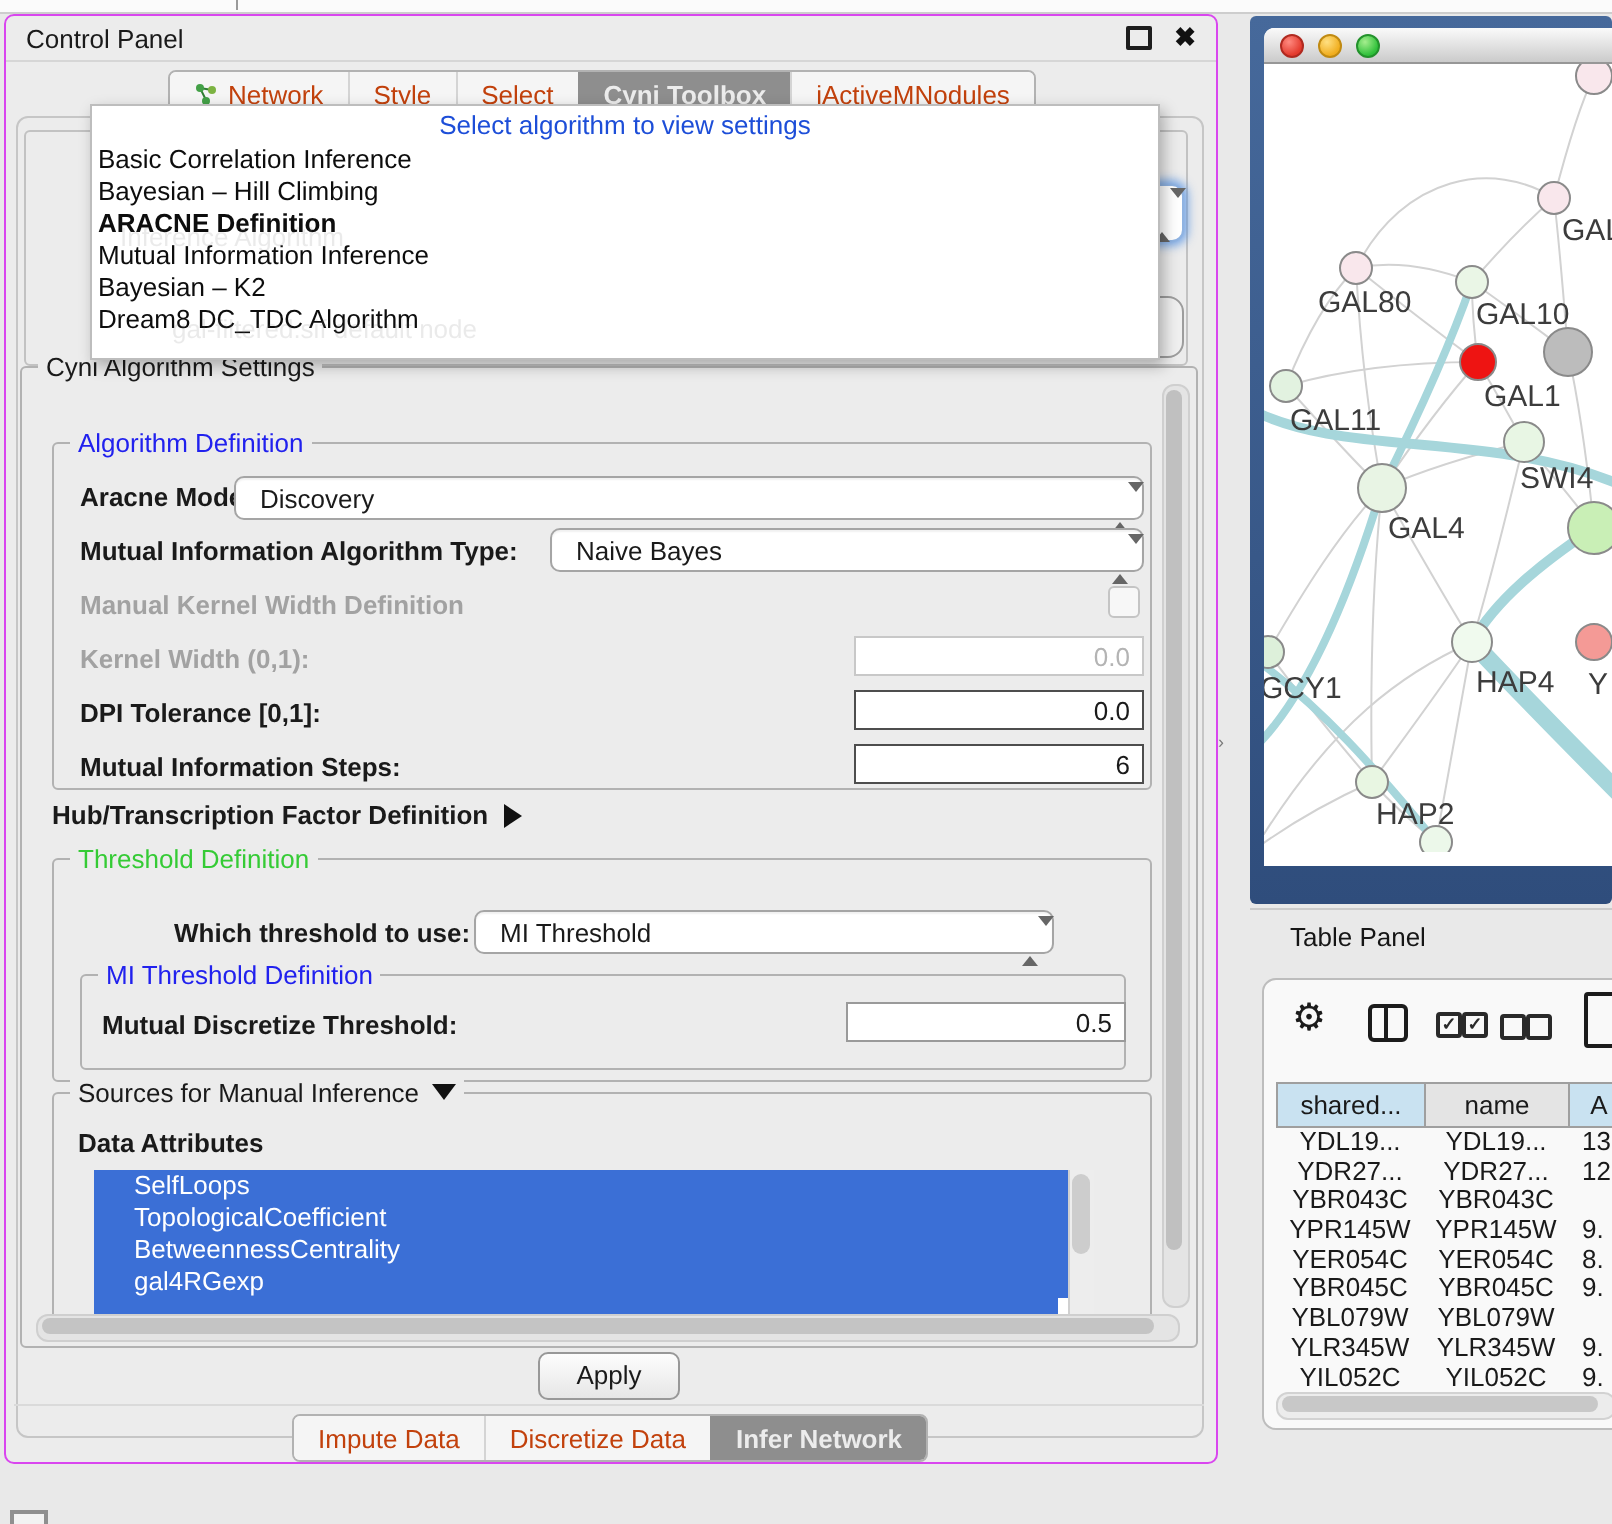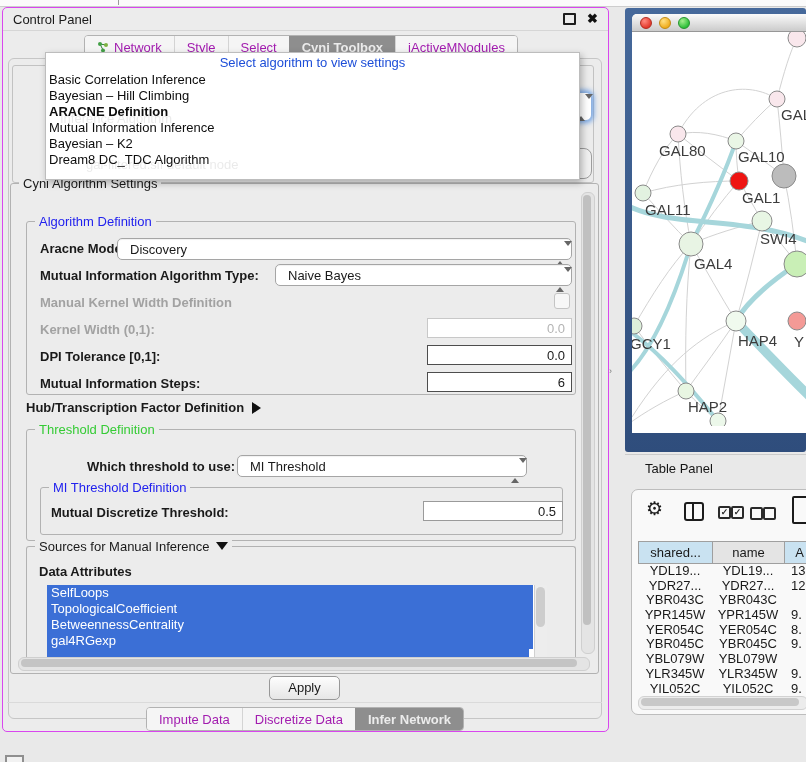--- a/index.html
+++ b/index.html
@@ -16,21 +16,21 @@
                  border:1px solid #d946ef;border-radius:5px;}
   .cp-titlebar{position:absolute;left:0;top:0;width:100%;height:23px;display:flex;align-items:center;
                padding:0 10px;box-sizing:border-box;border-bottom:1px solid #d6d6d6;font-size:13px;}
   .cp-title{flex:1;}
   .icon-float{width:9px;height:8px;border:2px solid #1d1d1d;border-radius:1px;margin-right:11px;}
   .icon-close{font-size:13px;font-weight:bold;color:#111;line-height:10px;}
 
   .inner-panel{left:5px;top:50px;width:592px;height:659px;border:1px solid #c6c6c6;border-radius:6px;background:#ececec;}
 
   .tab-strip{display:flex;height:22px;background:#f5f5f5;border:1px solid #b2b2b2;border-radius:4px;overflow:hidden;z-index:3;}
-  .tab{display:flex;align-items:center;padding:0 12px;font-size:13px;border-left:1px solid #d4d4d4;white-space:nowrap;background:#f5f5f5;color:#a21caf;}
+  .tab{display:flex;align-items:center;padding:0 12px;font-size:13px;border-left:1px solid #d4d4d4;white-space:nowrap;background:#f5f5f5;color:#c2410c;}
   .tab:first-child{border-left:none;}
   .tab.selected{background:#8e8e8e;color:#ececec;border-left-color:#8e8e8e;font-weight:bold;}
   .tab-icon{display:inline-block;margin-right:5px;width:12px;height:12px;}
   .top-tabs{left:81px;top:27px;}
   .bottom-tabs{left:143px;top:699px;}
 
   
   .frag-group{left:9px;top:57px;width:580px;height:116px;border:1px solid #c2c2c2;border-radius:3px;}
   .frag-combo{left:297px;top:84px;width:290px;height:27px;background:#fff;border:1px solid #8fb3e2;
               border-radius:6px;box-shadow:0 0 5px 2px rgba(88,148,228,0.8);z-index:1;}
@@ -68,21 +68,21 @@
 
   .checkbox{position:absolute;width:14px;height:14px;border:1px solid #c4c4c4;border-radius:3px;background:#f7f7f7;}
 
   .arrow-right{display:inline-block;width:0;height:0;border-top:6px solid transparent;border-bottom:6px solid transparent;
                border-left:9px solid #111;margin-left:8px;vertical-align:-2px;}
   .arrow-down{display:inline-block;width:0;height:0;border-left:6px solid transparent;border-right:6px solid transparent;
               border-top:8px solid #111;margin-left:6px;vertical-align:1px;}
 
   
   .attr-list{position:absolute;left:20px;top:38px;width:500px;height:73px;background:#fff;overflow:hidden;}
-  .attr-item{height:16px;line-height:16px;background:#3b6fd6;color:#fff;font-size:13px;padding-left:4px;width:482px;}
+  .attr-item{height:16px;line-height:16px;background:#3b6fd6;color:#fff;font-size:13px;padding-left:20px;width:482px;}
   .attr-partial{height:9px;background:#3b6fd6;width:482px;}
   .attr-scroll{position:absolute;right:0;top:0;width:12px;height:73px;background:#ededed;border-left:1px solid #d0d0d0;}
   .attr-thumb{position:absolute;left:1px;top:2px;width:9px;height:40px;background:#cdcdcd;border-radius:5px;}
 
   
   .vscroll{position:absolute;right:3px;top:8px;width:12px;height:460px;background:#e4e4e4;border:1px solid #cfcfcf;border-radius:6px;}
   .vthumb{position:absolute;left:1px;top:2px;width:8px;height:430px;background:#c0c0c0;border-radius:5px;}
   .hscroll{position:absolute;left:7px;top:473px;width:570px;height:12px;background:#e4e4e4;border:1px solid #cfcfcf;border-radius:6px;}
   .hthumb{position:absolute;left:2px;top:1px;width:556px;height:8px;background:#c4c4c4;border-radius:5px;}
 

